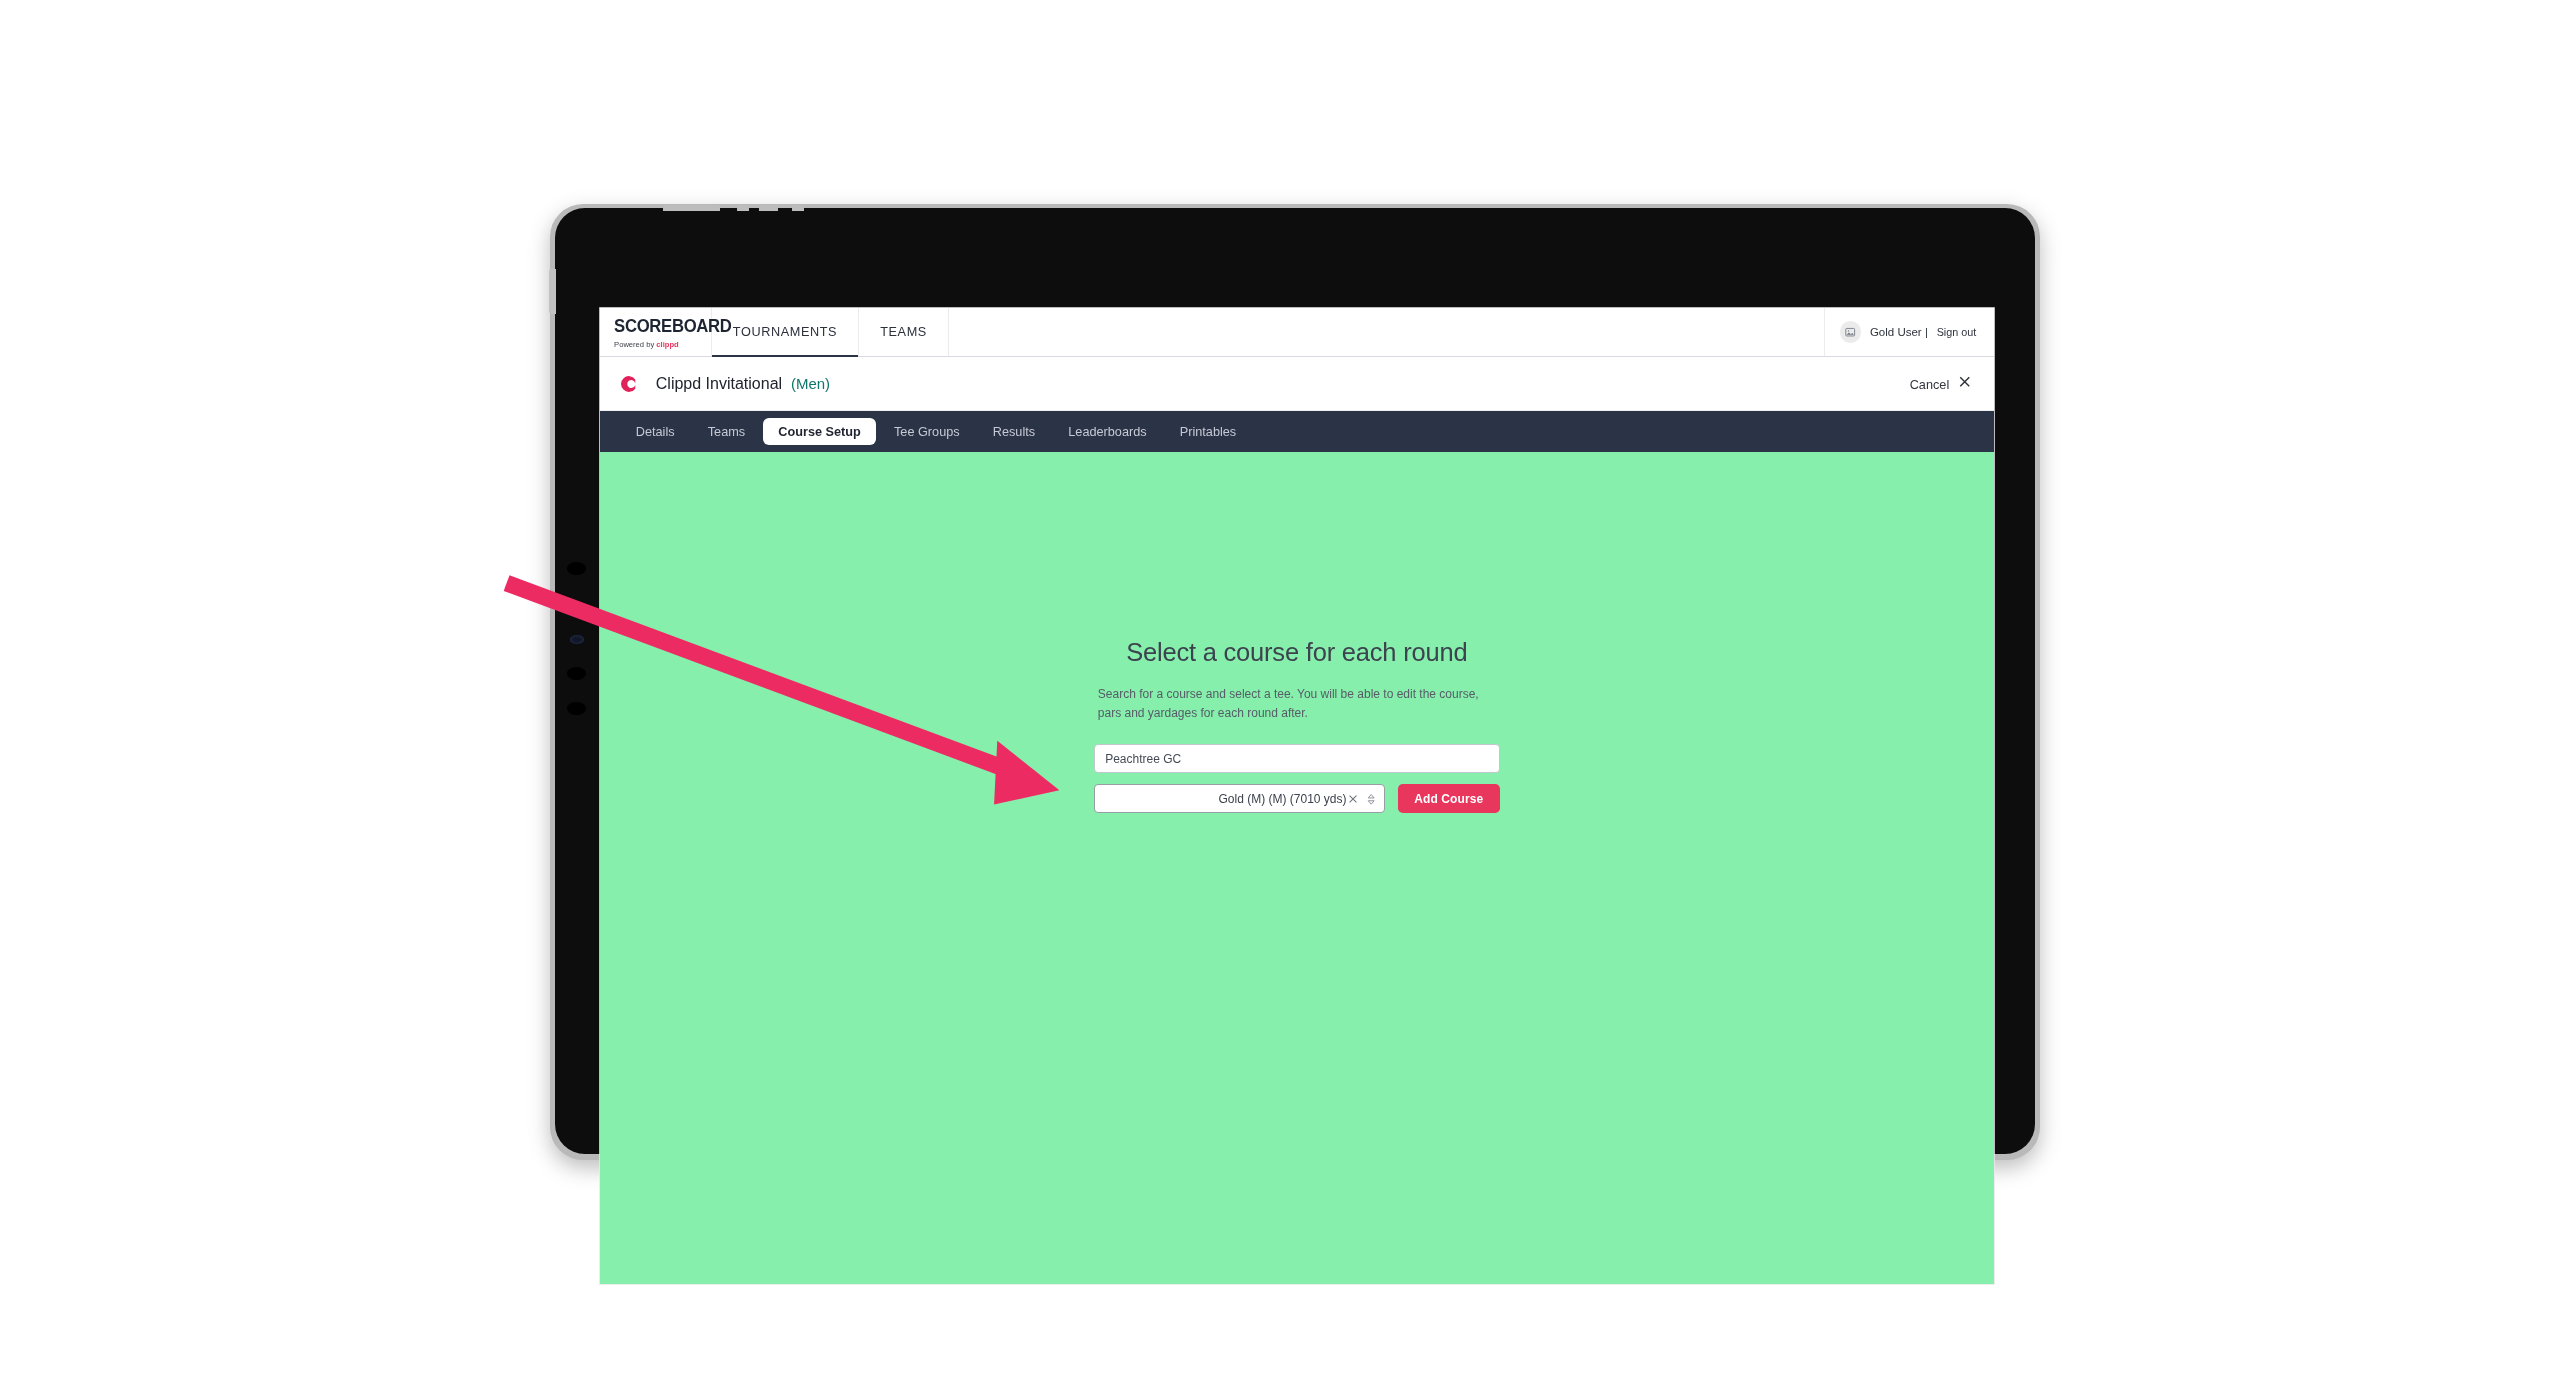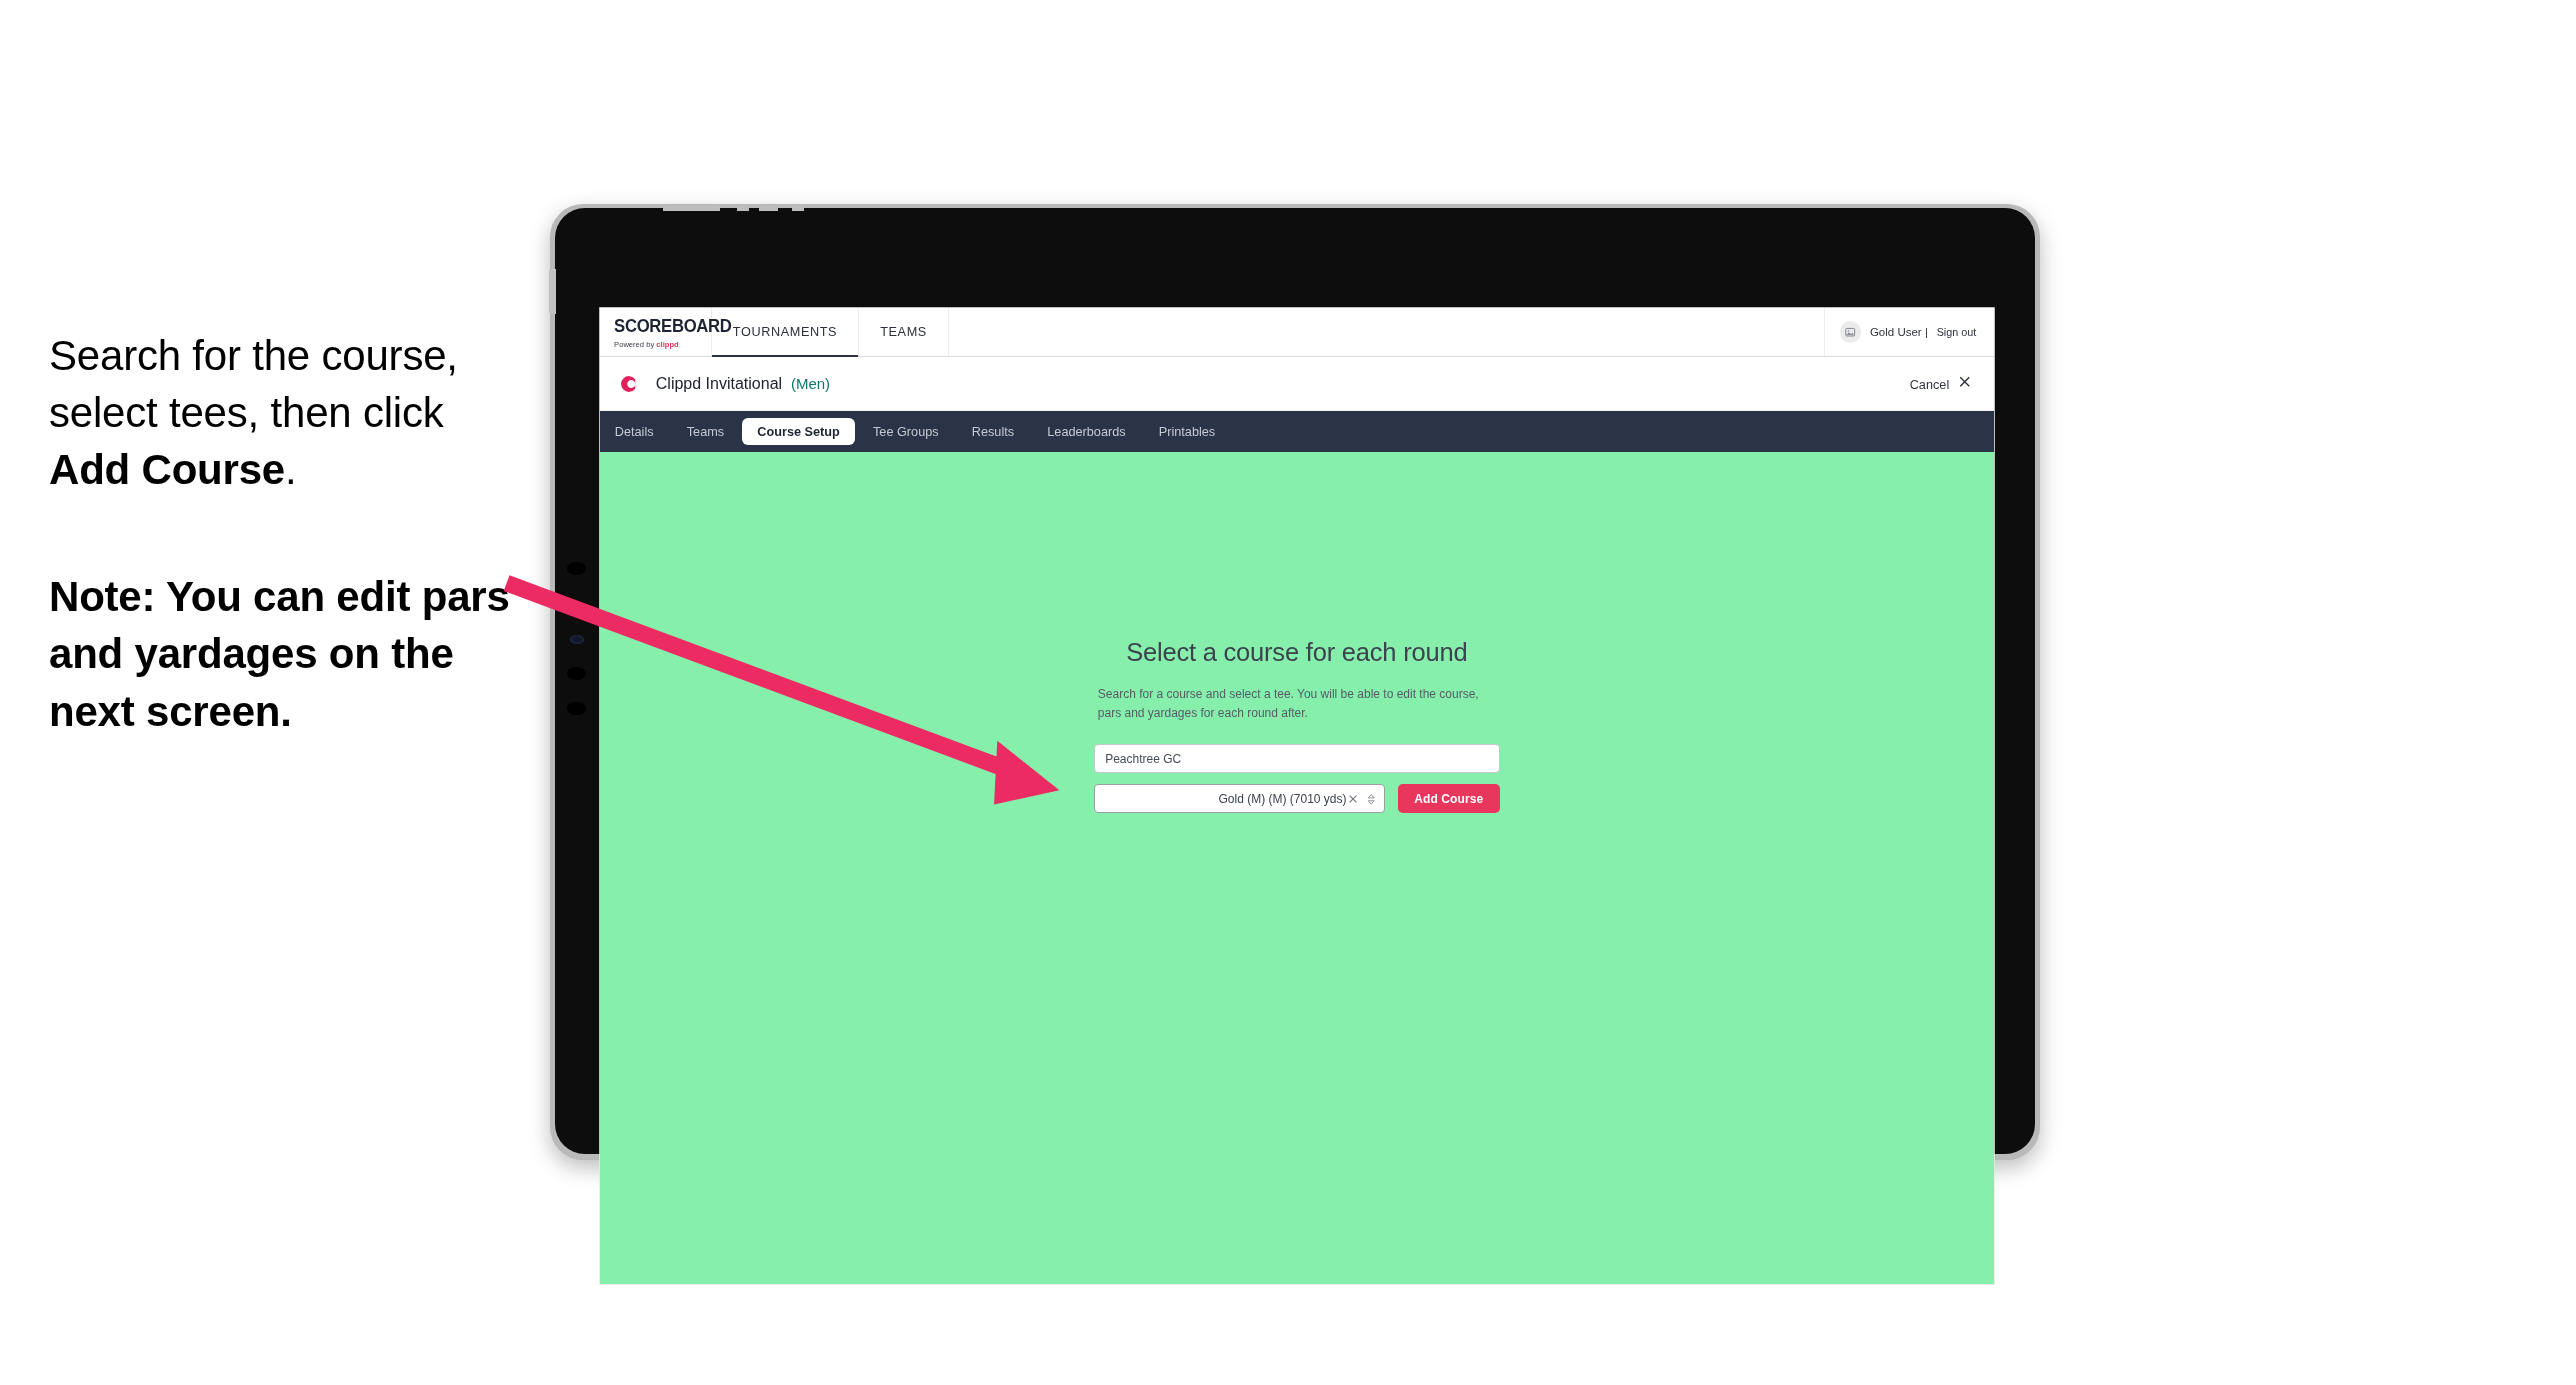--- a/index.html
+++ b/index.html
@@ -220,20 +220,21 @@
     padding-right: 4.8px;
   }
   #cancel-label { font-size: 12.7px; color: #31363f; }
 
   
   #tabbar {
     height: 41px;
     background: #2b3346;
     display: flex;
     align-items: center;
+    padding-left: 21px;
     gap: 3.2px;
   }
   .sec-tab {
     font-size: 12.7px;
     color: #c6cad4;
     padding: 6.4px 15px;
     border-radius: 5.6px;
     cursor: pointer;
     white-space: nowrap;
   }
@@ -330,24 +331,20 @@
     font-family: "Liberation Sans", sans-serif;
     cursor: pointer;
     letter-spacing: 0.1px;
   }
 </style>
 </head>
 <body>
 
 <div id="stage">
 
-  <div id="instructions">
-    <p class="instr-para regular"><span>Search for the course, select tees, then click </span><span class="strong">Add Course</span><span>.</span></p>
-    <p id="instr-note" class="instr-para bold">Note: You can edit pars and yardages on the next screen.</p>
-  </div>
 
   <div id="tablet">
     <div id="tablet-outer"></div>
     <div id="tablet-body">
       <div class="top-btn" style="left:108px; width:57px;"></div>
       <div class="top-btn" style="left:182px; width:12.7px;"></div>
       <div class="top-btn" style="left:204px; width:19px;"></div>
       <div class="top-btn" style="left:237px; width:12.7px;"></div>
 
       <div class="side-btn" style="top:61px; height:45px;"></div>

